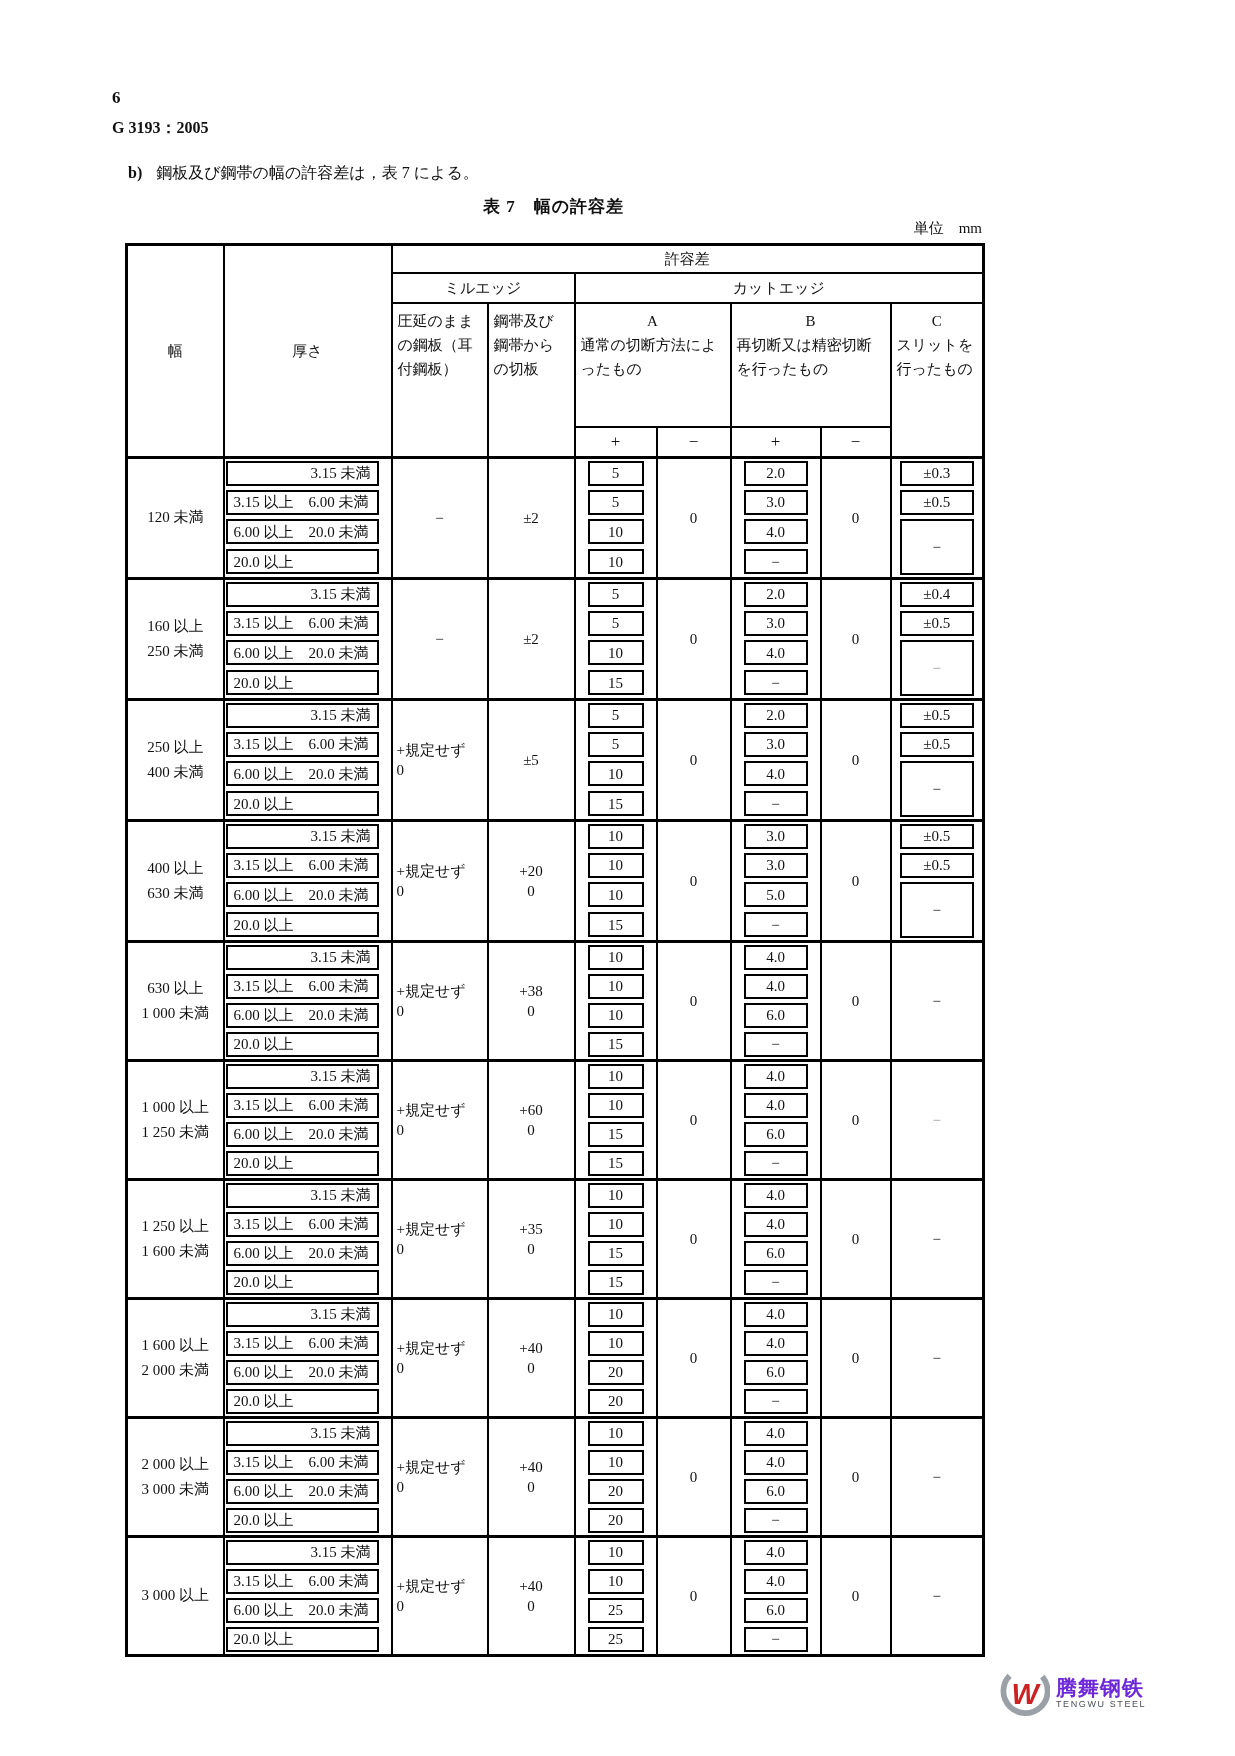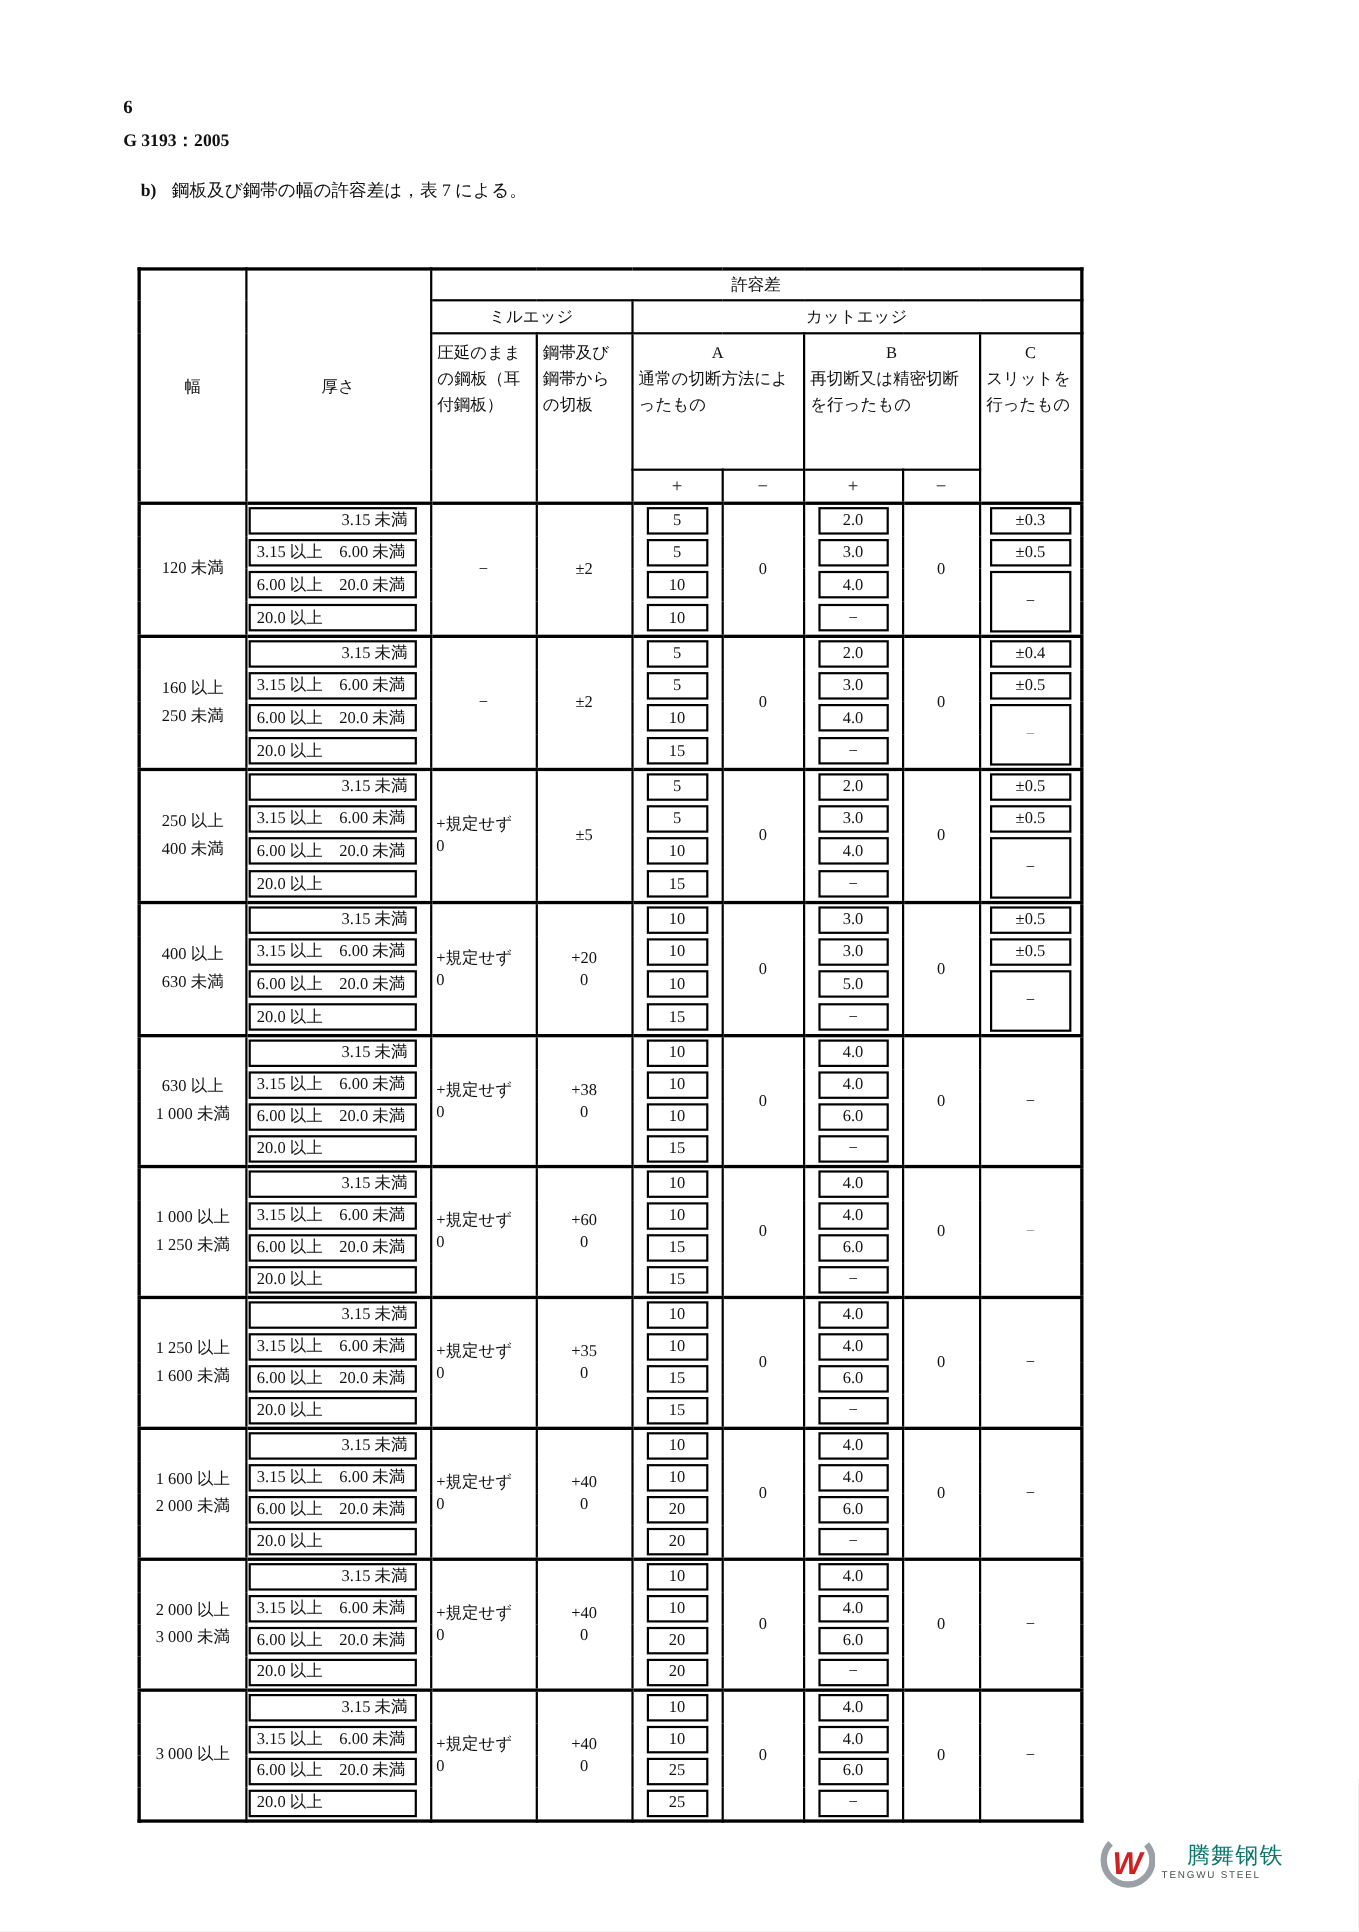--- a/index.html
+++ b/index.html
@@ -36,35 +36,37 @@
   .box{border:2px solid #000;margin:2px 12px;min-height:21px;
        display:flex;align-items:center;justify-content:center;line-height:1.1;}
   .thick-col .box{margin:2px 12px 2px 1px;justify-content:flex-start;padding:0 6px;}
   .thick-col .box.right{justify-content:flex-end;}
   .c-col .box{margin:2px 8px;}
   .box.tall{height:52px;}
   .light{color:#999;}
 
   .wm{position:absolute;left:1000px;top:1668px;display:flex;align-items:center;gap:6px;
       font-family:"Liberation Sans",sans-serif;}
-  .wm-text .cn{font-size:21px;font-weight:normal;color:#0f766e;letter-spacing:1px;line-height:1.05;margin-left:23px;}
+  .wm-text .cn{font-size:21px;font-weight:bold;color:#6d28d9;letter-spacing:1px;line-height:1.05;}
   .wm-text .en{font-size:9px;color:#4a4f55;letter-spacing:1.6px;}
 </style>
 </head>
 <body>
 
 <div class="page">
 
   <div class="page-number">6</div>
   <div class="std-number">G 3193：2005</div>
 
   <div class="intro">
     <span class="lbl">b)</span><span>鋼板及び鋼帯の幅の許容差は，表 7 による。</span>
   </div>
 
+  <div class="table-title">表 7　幅の許容差</div>
+  <div class="unit-label">単位　mm</div>
 
   <table class="tol-table">
     <colgroup>
       <col style="width:97px">
         <col style="width:168px">
         <col style="width:96px">
       <col style="width:87px">
         <col style="width:82px">
         <col style="width:74px">
       <col style="width:90px">

